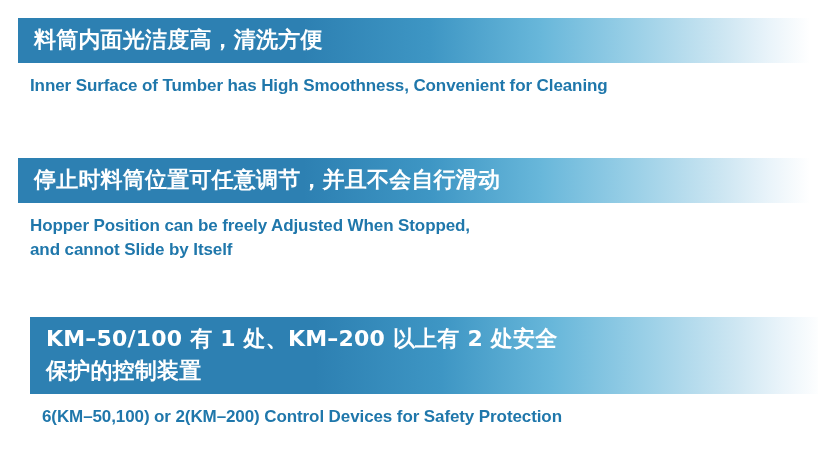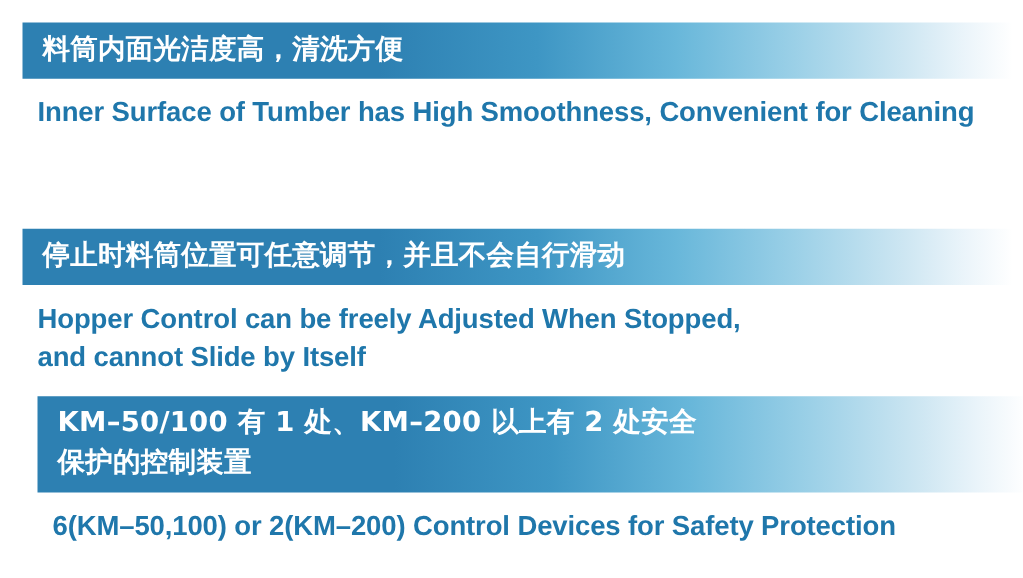--- a/index.html
+++ b/index.html
@@ -54,49 +54,49 @@
     letter-spacing: 0.2px;
     white-space: pre-line;
     font-family: "DejaVu Sans", "Liberation Sans", sans-serif;
   }
 
   .subtitle {
     margin-left: 30px;
     margin-top: 11px;
     color: #1f77ab;
     font-weight: bold;
-    font-size: 22px;
+    font-size: 17px;
     line-height: 1.42;
     white-space: pre-line;
     letter-spacing: -0.1px;
     font-family: "Liberation Sans", "DejaVu Sans", sans-serif;
   }
 
   
   #feature-0 { top: 18px; }
-  #feature-1 { top: 158px; margin-top: 25px; }
+  #feature-1 { top: 158px; }
   #feature-2 { top: 317px; padding-left: 12px; }
 </style>
 </head>
 <body>
 
 <div class="page">
 
   <div class="feature" id="feature-0">
     <div class="banner">
       <div class="banner-text">料筒内面光洁度高，清洗方便</div>
     </div>
     <div class="subtitle">Inner Surface of Tumber has High Smoothness,  Convenient for Cleaning</div>
   </div>
 
   <div class="feature" id="feature-1">
     <div class="banner">
       <div class="banner-text">停止时料筒位置可任意调节，并且不会自行滑动</div>
     </div>
-    <div class="subtitle">Hopper Control can be freely Adjusted When Stopped,
+    <div class="subtitle">Hopper Position can be freely Adjusted When Stopped,
 and cannot Slide by Itself</div>
   </div>
 
   <div class="feature" id="feature-2">
     <div class="banner">
       <div class="banner-text">KM–50/100 有 1 处、KM–200 以上有 2 处安全
 保护的控制装置</div>
     </div>
     <div class="subtitle">6(KM–50,100) or 2(KM–200) Control Devices for Safety Protection</div>
   </div>

